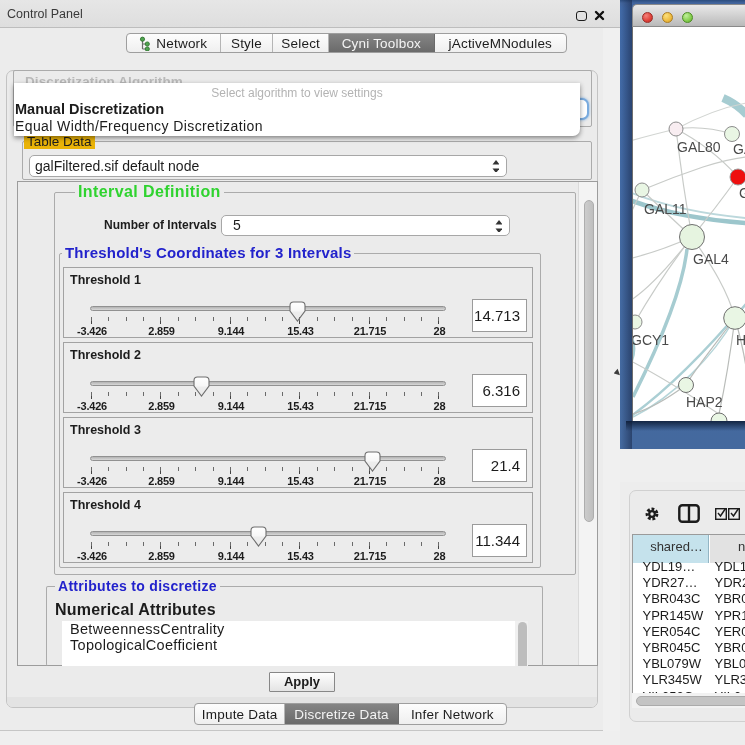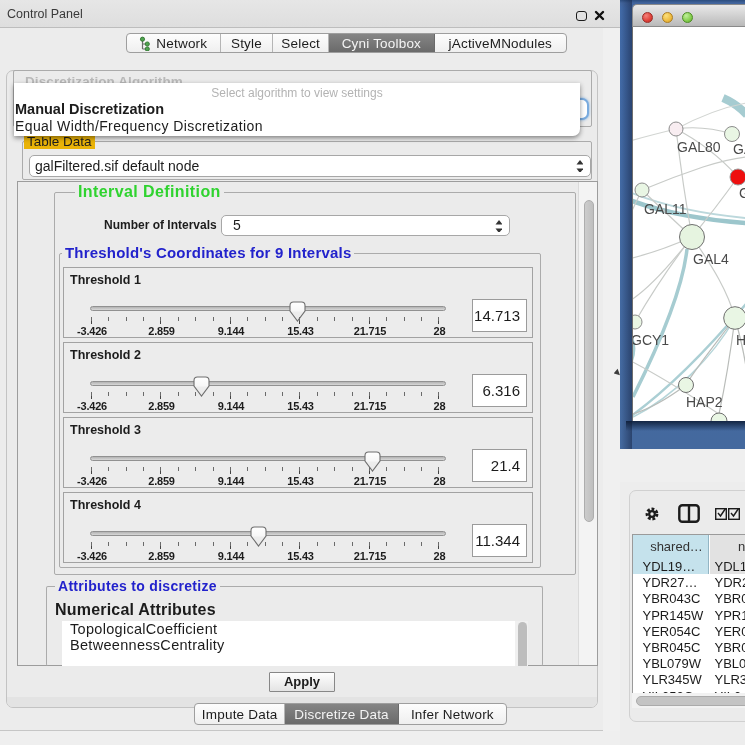--- a/index.html
+++ b/index.html
@@ -68,21 +68,21 @@
 #bluelsh { left:621px; top:0; width:11px; height:449px; background:linear-gradient(to right, rgba(20,35,70,0) 0, rgba(18,30,60,0.5) 100%); }
 #netwin-tb { left:632px; top:4px; width:113px; height:23px; background:linear-gradient(#e9e9e9,#b9b9b9); border:1px solid #8a8a8a; border-right:none; border-radius:5px 0 0 0; }
 .tl { position:absolute; top:7px; width:11px; height:11px; border-radius:50%; }
 #netcanvas { left:632px; top:27px; width:113px; height:394px; background:#fff; border-left:1px solid #6f6f6f; }
 #netshadow { left:626px; top:421px; width:119px; height:10px; background:linear-gradient(rgba(10,25,50,0.85),rgba(10,25,50,0)); }
 #tablepanelbar { left:620px; top:449px; width:125px; height:33px; background:#e3e3e3; }
 #tablepanelbar span { position:absolute; left:14px; top:11px; font-size:13px; color:#1a1a1a; }
 #rbg { left:620px; top:482px; width:125px; height:263px; background:#ededed; }
 #rpanel { left:629px; top:490px; width:130px; height:232px; background:#ebebeb; border:1px solid #d0d0d0; border-radius:7px; }
 #tblwrap { left:632px; top:534px; width:113px; height:174px; background:#fff; border:1px solid #9a9a9a; border-right:none; overflow:hidden; }
-.hdr { position:absolute; top:0; height:39px; font-size:13px; color:#333; line-height:24px; }
+.hdr { position:absolute; top:0; height:28px; font-size:13px; color:#333; line-height:24px; }
 #hdr1 { left:0; width:76px; background:#c5e2ec; border-right:1px solid #93b5c4; text-align:center; padding-left:12px; }
 #hdr2 { left:77px; width:40px; background:#e2e2e2; padding-left:28px; }
 .trow { position:absolute; left:0; width:120px; height:16.2px; font-size:13px; line-height:16.2px; white-space:nowrap; }
 .trow b { position:absolute; left:9.5px; font-weight:normal; }
 .trow i { position:absolute; left:81.5px; font-style:normal; }
 #hsb { left:632px; top:693px; width:113px; height:15px; background:#f2f2f2; }
 #hsb div { position:absolute; left:4px; top:3px; width:120px; height:10px; background:#c4c4c4; border:1px solid #ababab; border-radius:5px; }
 </style>
 </head>
 <body>
@@ -120,21 +120,21 @@
   <div class="abs" style="left:556px; top:98px; width:33px; height:22px; background:#fff; border:2px solid #7aabde; border-radius:7px; box-shadow:0 0 3px #7aabde; z-index:5;"></div>
 
   <div class="abs" id="popup">
     <div class="ghost">Select algorithm to view settings</div>
     <div class="r1">Manual Discretization</div>
     <div class="r2">Equal Width/Frequency Discretization</div>
   </div>
 
   <div class="abs group" style="left:22px; top:141px; width:570px; height:39px;"></div>
   <span class="grouplab" style="left:24px; top:135px; background:#eab308; font-size:13.5px; font-weight:normal; letter-spacing:0;">Table Data</span>
-  <div class="abs combo" style="left:29px; top:155px; width:562px; height:22px; line-height:20px; padding-left:5px;">galFiltered.sif default node
+  <div class="abs combo" style="left:29px; top:155px; width:478px; height:22px; line-height:20px; padding-left:5px;">galFiltered.sif default node
     <svg class="arr" width="8" height="13">
         <path d="M4 0 L7.5 4.5 H0.5 Z" fill="#333"></path>
         <path d="M4 13 L7.5 8.5 H0.5 Z" fill="#333"></path>
       </svg>
   </div>
 
   <div class="abs" id="scrollpane"></div>
   <div class="abs" id="vsb-track"></div>
   <div class="abs" id="vsb-thumb"></div>
 
@@ -143,21 +143,21 @@
 
   <div class="abs" style="left:104px; top:218px; font-size:12px; font-weight:bold;">Number of Intervals</div>
   <div class="abs combo" style="left:221px; top:215px; width:289px; height:21px; line-height:19px; padding-left:11px;">5
     <svg class="arr" width="8" height="13">
         <path d="M4 0 L7.5 4.5 H0.5 Z" fill="#333"></path>
         <path d="M4 13 L7.5 8.5 H0.5 Z" fill="#333"></path>
       </svg>
   </div>
 
   <div class="abs group" style="left:59px; top:253px; width:482px; height:315px;"></div>
-  <span class="grouplab" style="left:62px; top:246px; color:#2222cc;">Threshold's Coordinates for 9 Intervals</span>
+  <span class="grouplab" style="left:62px; top:246px; color:#2222cc;">Threshold's Coordinates for 3 Intervals</span>
 
   <div class="thp" style="top:267px;">
   <div class="ttl">Threshold 1</div>
   <div class="track"></div>
 <svg class="thumb" style="left:224.5px;" width="17" height="21" viewBox="0 0 17 21">
         <defs>
           <linearGradient id="tg0" x1="0" y1="0" x2="0" y2="1">
             <stop offset="0" stop-color="#ffffff"></stop>
             <stop offset="0.45" stop-color="#f7f7f7"></stop>
             <stop offset="0.55" stop-color="#ededed"></stop>
@@ -246,22 +246,22 @@
   <div class="lab" style="left:236.5px;">15.43</div>
   <div class="lab" style="left:306.0px;">21.715</div>
   <div class="lab" style="left:375.5px;">28</div>
   <div class="vbox">11.344</div>
 </div>
 
   <div class="abs group" style="left:46px; top:586px; width:497px; height:80px; border-bottom:none;"></div>
   <span class="grouplab" style="left:55px; top:579px; color:#2222cc; font-size:14px; letter-spacing:0.3px;">Attributes to discretize</span>
   <div class="abs" style="left:55px; top:601px; font-size:16px; font-weight:bold; letter-spacing:0.2px;">Numerical Attributes</div>
   <div class="abs" id="attrlist">
+    <div>BetweennessCentrality</div>
     <div>TopologicalCoefficient</div>
-    <div>BetweennessCentrality</div>
   </div>
   <div class="abs" id="alsb-track"></div>
   <div class="abs" id="alsb-thumb"></div>
 
   <div class="abs" id="applybtn">Apply</div>
 
   <div class="abs tabrow" style="left:152px; top:703px; width:313px; height:22px;">
     <div class="seg" style="width:91px;">Impute Data</div>
     <div class="seg dark" style="width:114px;">Discretize Data</div>
     <div class="seg" style="width:108px;">Infer Network</div>

